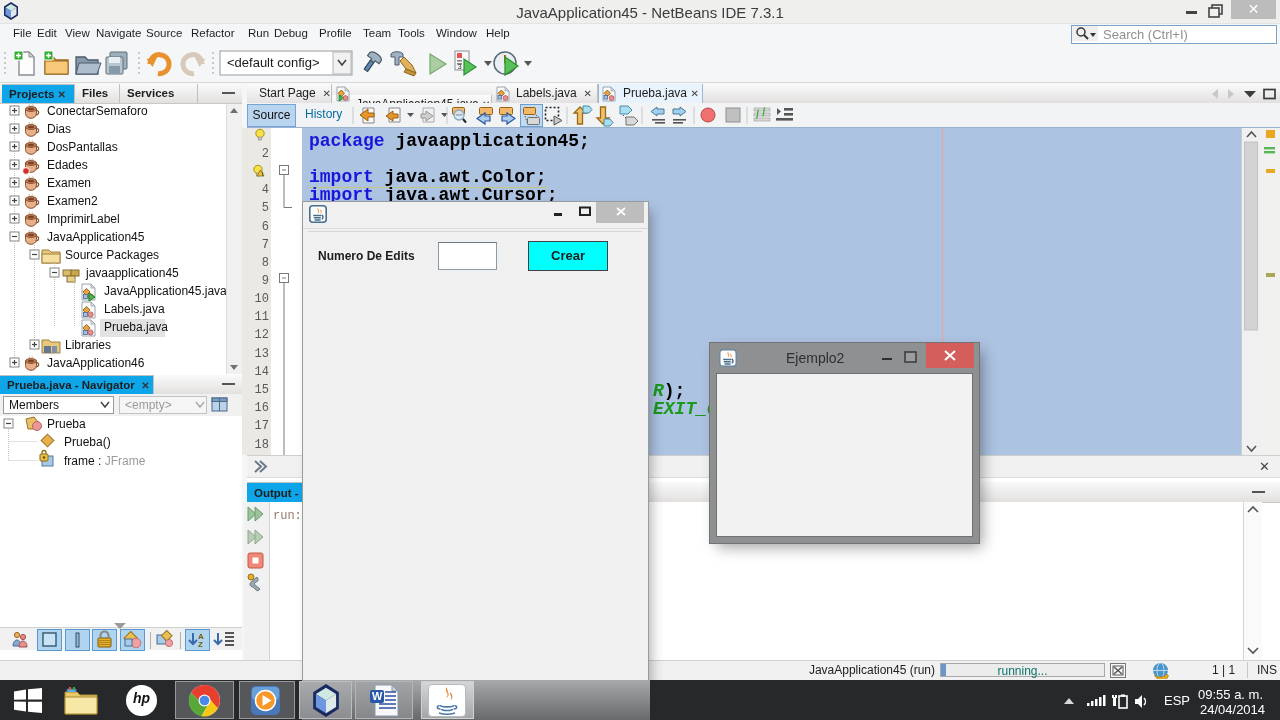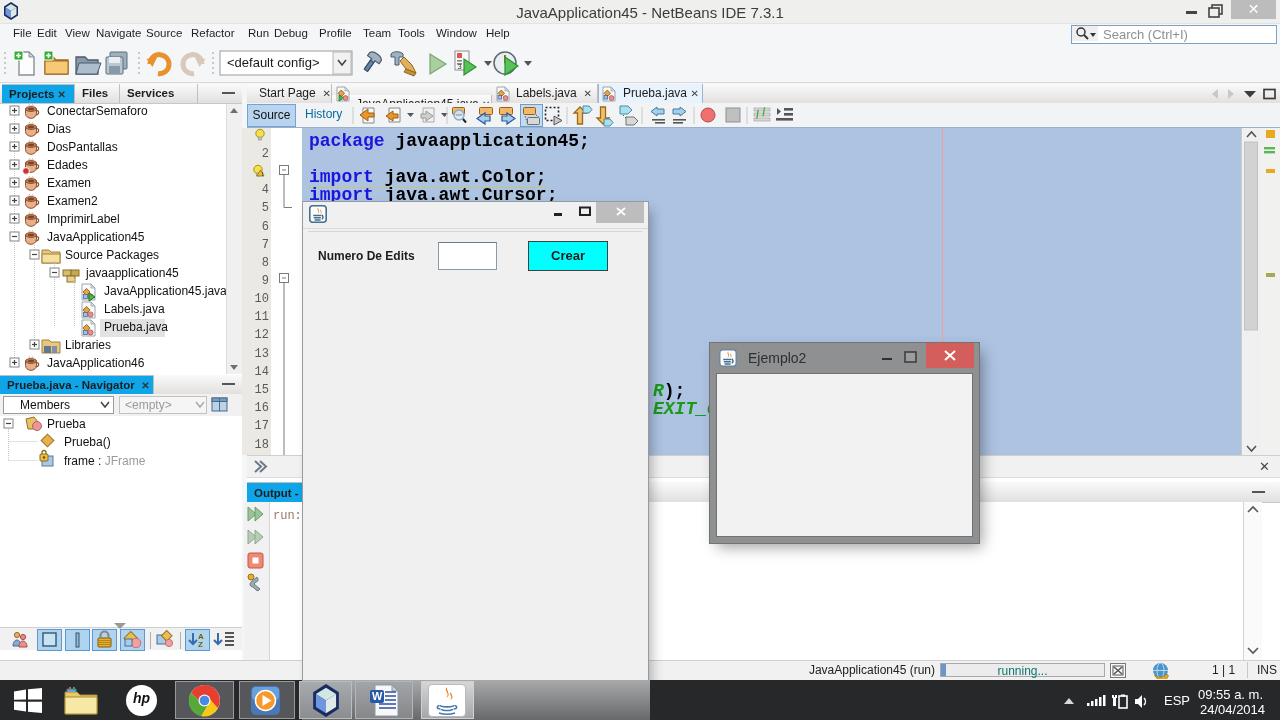--- a/index.html
+++ b/index.html
@@ -293,21 +293,21 @@
 <svg class="abs" style="left:227px;top:104px" width="14" height="270">
     <path d="M3 9 L7 4 L11 9 Z" fill="#707070"></path>
     <path d="M3 261 L7 266 L11 261 Z" fill="#707070"></path>
   </svg>
 
 <div class="abs" id="navigator"></div>
 <div class="abs tabrow" style="left:0;top:375px;width:242px;height:19px"></div>
 <div class="ptab active" style="left:0;top:375px;width:154px">Prueba.java - Navigator&nbsp; <span style="color:#333;font-size:10px">✕</span></div>
 <div class="abs" style="left:222px;top:383px;width:13px;height:2px;background:#555"></div>
 <div class="abs" style="left:0;top:394px;width:242px;height:22px;background:#f1f1f1"></div>
-<div class="abs" style="left:3px;top:396px;width:111px;height:18px;background:#fff;border:1px solid #9b9b9b;box-sizing:border-box;font-size:12px;color:#111;line-height:16px;padding-left:16px">Members</div>
+<div class="abs" style="left:3px;top:396px;width:111px;height:18px;background:#fff;border:1px solid #9b9b9b;box-sizing:border-box;font-size:12px;color:#111;line-height:16px;padding-left:5px">Members</div>
 <svg class="abs" style="left:100px;top:401px" width="10" height="8">
     <path d="M1 1 l4 5 4-5" fill="none" stroke="#444" stroke-width="1.5"></path>
   </svg>
 <div class="abs" style="left:119px;top:396px;width:88px;height:18px;background:#f5f5f5;border:1px solid #c2c2c2;box-sizing:border-box;font-size:12px;color:#9a9a9a;line-height:16px;padding-left:5px">&lt;empty&gt;</div>
 <svg class="abs" style="left:195px;top:401px" width="10" height="8">
     <path d="M1 1 l4 5 4-5" fill="none" stroke="#aaa" stroke-width="1.5"></path>
   </svg>
 <svg class="abs" style="left:211px;top:396px" width="19" height="18">
     <rect x="1" y="2" width="15" height="13" fill="#bcd2e8" stroke="#4a6a8a"></rect>
     <rect x="1" y="2" width="15" height="3.5" fill="#7a9cc0" stroke="#4a6a8a"></rect>
@@ -668,21 +668,21 @@
 
 <div class="abs" id="win2"></div>
 <div class="abs" style="left:716px;top:373px;width:257px;height:164px;background:#f2f2f2;border:1px solid #6f7173;box-sizing:border-box"></div>
 <svg class="abs" style="left:719px;top:349px" width="18" height="18">
     <rect x="0.8" y="0.8" width="16.4" height="16.4" rx="3" fill="#fdfdfd" stroke="#6888a0" stroke-width="1.4"></rect>
     <path d="M9.2 2.8 c-2.4 2.2 2.2 3 -0.6 5.8 c3.4-1.6 0.2-3.8 0.6-5.8z" fill="#e87818"></path>
     <path d="M11.8 4.6 c-1.8 1.6 1.6 2.2 -0.6 4.4 c2.8-1.2 0.6-2.8 0.6-4.4z" fill="#e87818"></path>
     <path d="M4.2 10.6 h8.2 M4.8 12.8 h7 M5.6 15 h6" stroke="#44708e" stroke-width="1.5" fill="none"></path>
     <path d="M12.8 9.8 a2.6 2.6 0 0 1 0 4.4" stroke="#44708e" stroke-width="1.5" fill="none"></path>
   </svg>
-<div class="abs" style="left:748px;top:350px;font-size:14px;color:#2f2f2f">Ejemplo2</div>
+<div class="abs" style="left:786px;top:350px;font-size:14px;color:#2f2f2f">Ejemplo2</div>
 <div class="abs" style="left:882px;top:358px;width:10px;height:2px;background:#2f2f2f"></div>
 <svg class="abs" style="left:904px;top:351px" width="14" height="13">
     <rect x="1" y="1" width="11" height="10" fill="#9a9c9e" stroke="#3f3f3f" stroke-width="1.6"></rect>
   </svg>
 <div class="abs" style="left:926px;top:343px;width:48px;height:25px;background:#d35e5b"></div>
 <svg class="abs" style="left:943px;top:349px" width="14" height="13">
     <path d="M2 2 L12 11 M12 2 L2 11" stroke="#fff" stroke-width="2"></path>
   </svg>
 
 <div class="abs" id="taskbar"></div>

